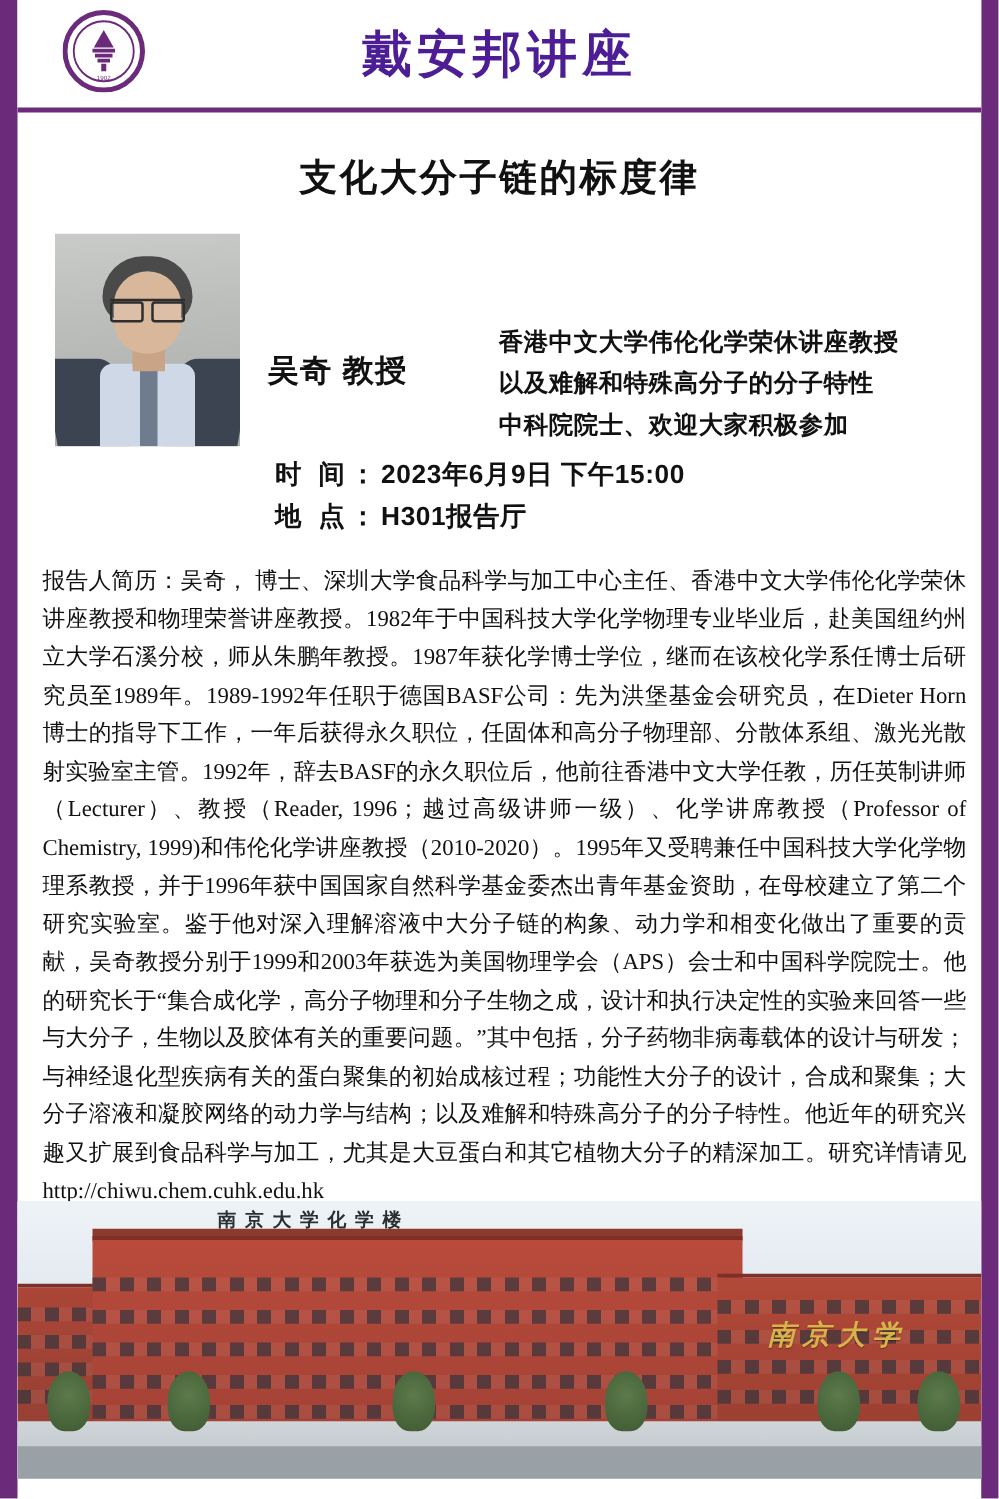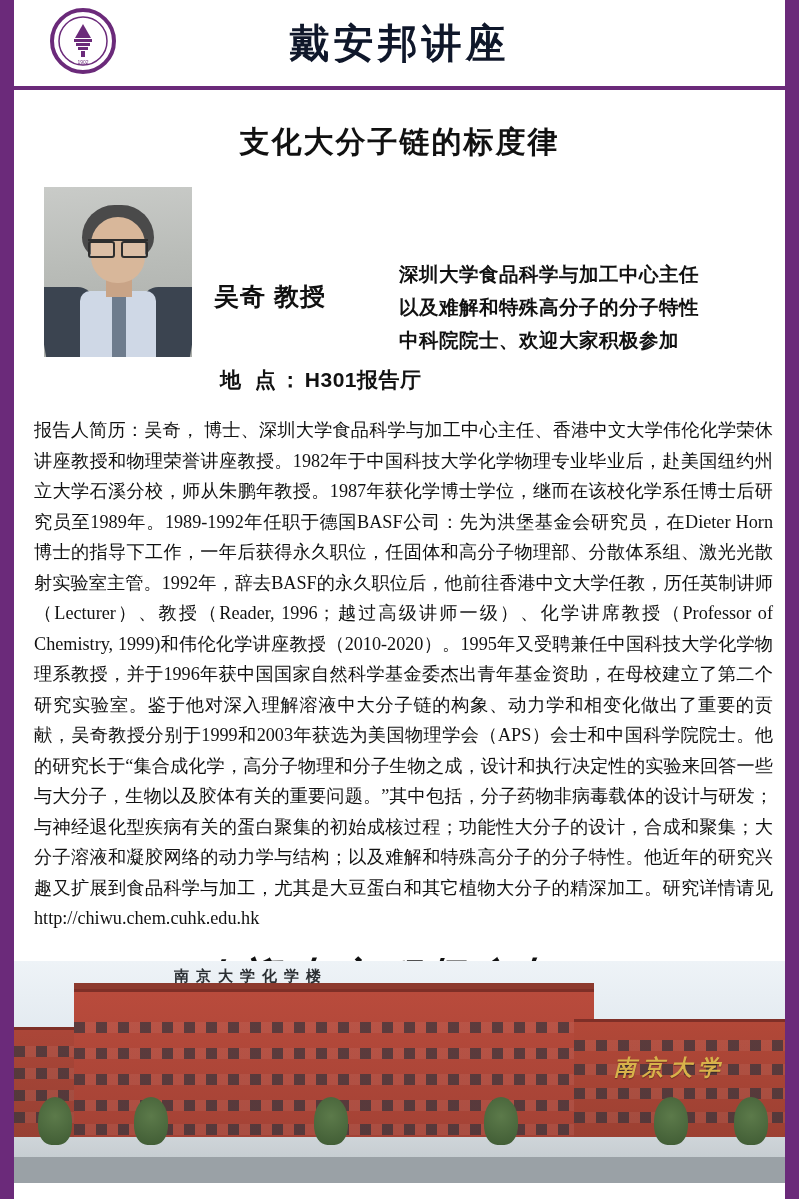--- a/index.html
+++ b/index.html
@@ -46,21 +46,21 @@
     top: 8px;
     width: 66px;
     height: 66px;
   }
   .logo svg { display: block; }
   .header-title {
     font-family: "Liberation Sans", "DejaVu Sans", sans-serif;
     font-weight: bold;
     font-size: 40px;
     letter-spacing: 4px;
-    color: #0f172a;
+    color: #4c1d95;
   }
 
   .talk-title {
     text-align: center;
     font-family: "Liberation Sans", "DejaVu Sans", sans-serif;
     font-weight: bold;
     font-size: 30px;
     letter-spacing: 2px;
     color: #111111;
     margin-top: 32px;
@@ -316,28 +316,31 @@
       <div class="shirt"></div>
       <div class="tie"></div>
       <div class="neck"></div>
       <div class="hair"></div>
       <div class="face"></div>
       <div class="glasses"></div>
     </div>
     <div class="speaker-text">
       <div class="speaker-name">吴奇 教授</div>
       <div class="affiliations">
-        <div>深圳大学食品科学与加工中心主任</div>
+        <div>香港中文大学伟伦化学荣休讲座教授</div>
         <div>以及难解和特殊高分子的分子特性</div>
         <div>中科院院士、欢迎大家积极参加</div>
       </div>
     </div>
   </div>
 
   <div class="meta">
+    <div>
+      <span class="label">时 间：</span><span>2023年6月9日  下午15:00</span>
+    </div>
     <div>
       <span class="label">地 点：</span><span>H301报告厅</span>
     </div>
   </div>
 
   <div class="bio">
     <span class="strong">报告人简历：</span><span>吴奇， 博士、深圳大学食品科学与加工中心主任、香港中文大学伟伦化学荣休讲座教授和物理荣誉讲座教授。1982年于中国科技大学化学物理专业毕业后，赴美国纽约州立大学石溪分校，师从朱鹏年教授。1987年获化学博士学位，继而在该校化学系任博士后研究员至1989年。1989-1992年任职于德国BASF公司：先为洪堡基金会研究员，在Dieter Horn博士的指导下工作，一年后获得永久职位，任固体和高分子物理部、分散体系组、激光光散射实验室主管。1992年，辞去BASF的永久职位后，他前往香港中文大学任教，历任英制讲师（Lecturer）、教授（Reader, 1996；越过高级讲师一级）、化学讲席教授（Professor of Chemistry, 1999)和伟伦化学讲座教授（2010-2020）。1995年又受聘兼任中国科技大学化学物理系教授，并于1996年获中国国家自然科学基金委杰出青年基金资助，在母校建立了第二个研究实验室。</span><span class="strong">鉴于他对深入理解溶液中大分子链的构象、动力学和相变化做出了重要的贡献，</span><span>吴奇教授分别于1999和2003年获选为美国物理学会（APS）会士和中国科学院院士。他的研究长于“集合成化学，高分子物理和分子生物之成，设计和执行决定性的实验来回答一些与大分子，生物以及胶体有关的重要问题。”其中包括，分子药物非病毒载体的设计与研发；与神经退化型疾病有关的蛋白聚集的初始成核过程；功能性大分子的设计，合成和聚集；大分子溶液和凝胶网络的动力学与结构；以及难解和特殊高分子的分子特性。他近年的研究兴趣又扩展到食品科学与加工，尤其是大豆蛋白和其它植物大分子的精深加工。研究详情请见 http://chiwu.chem.cuhk.edu.hk</span>
   </div>
 
   <div class="welcome">欢迎大家积极参加！</div>

